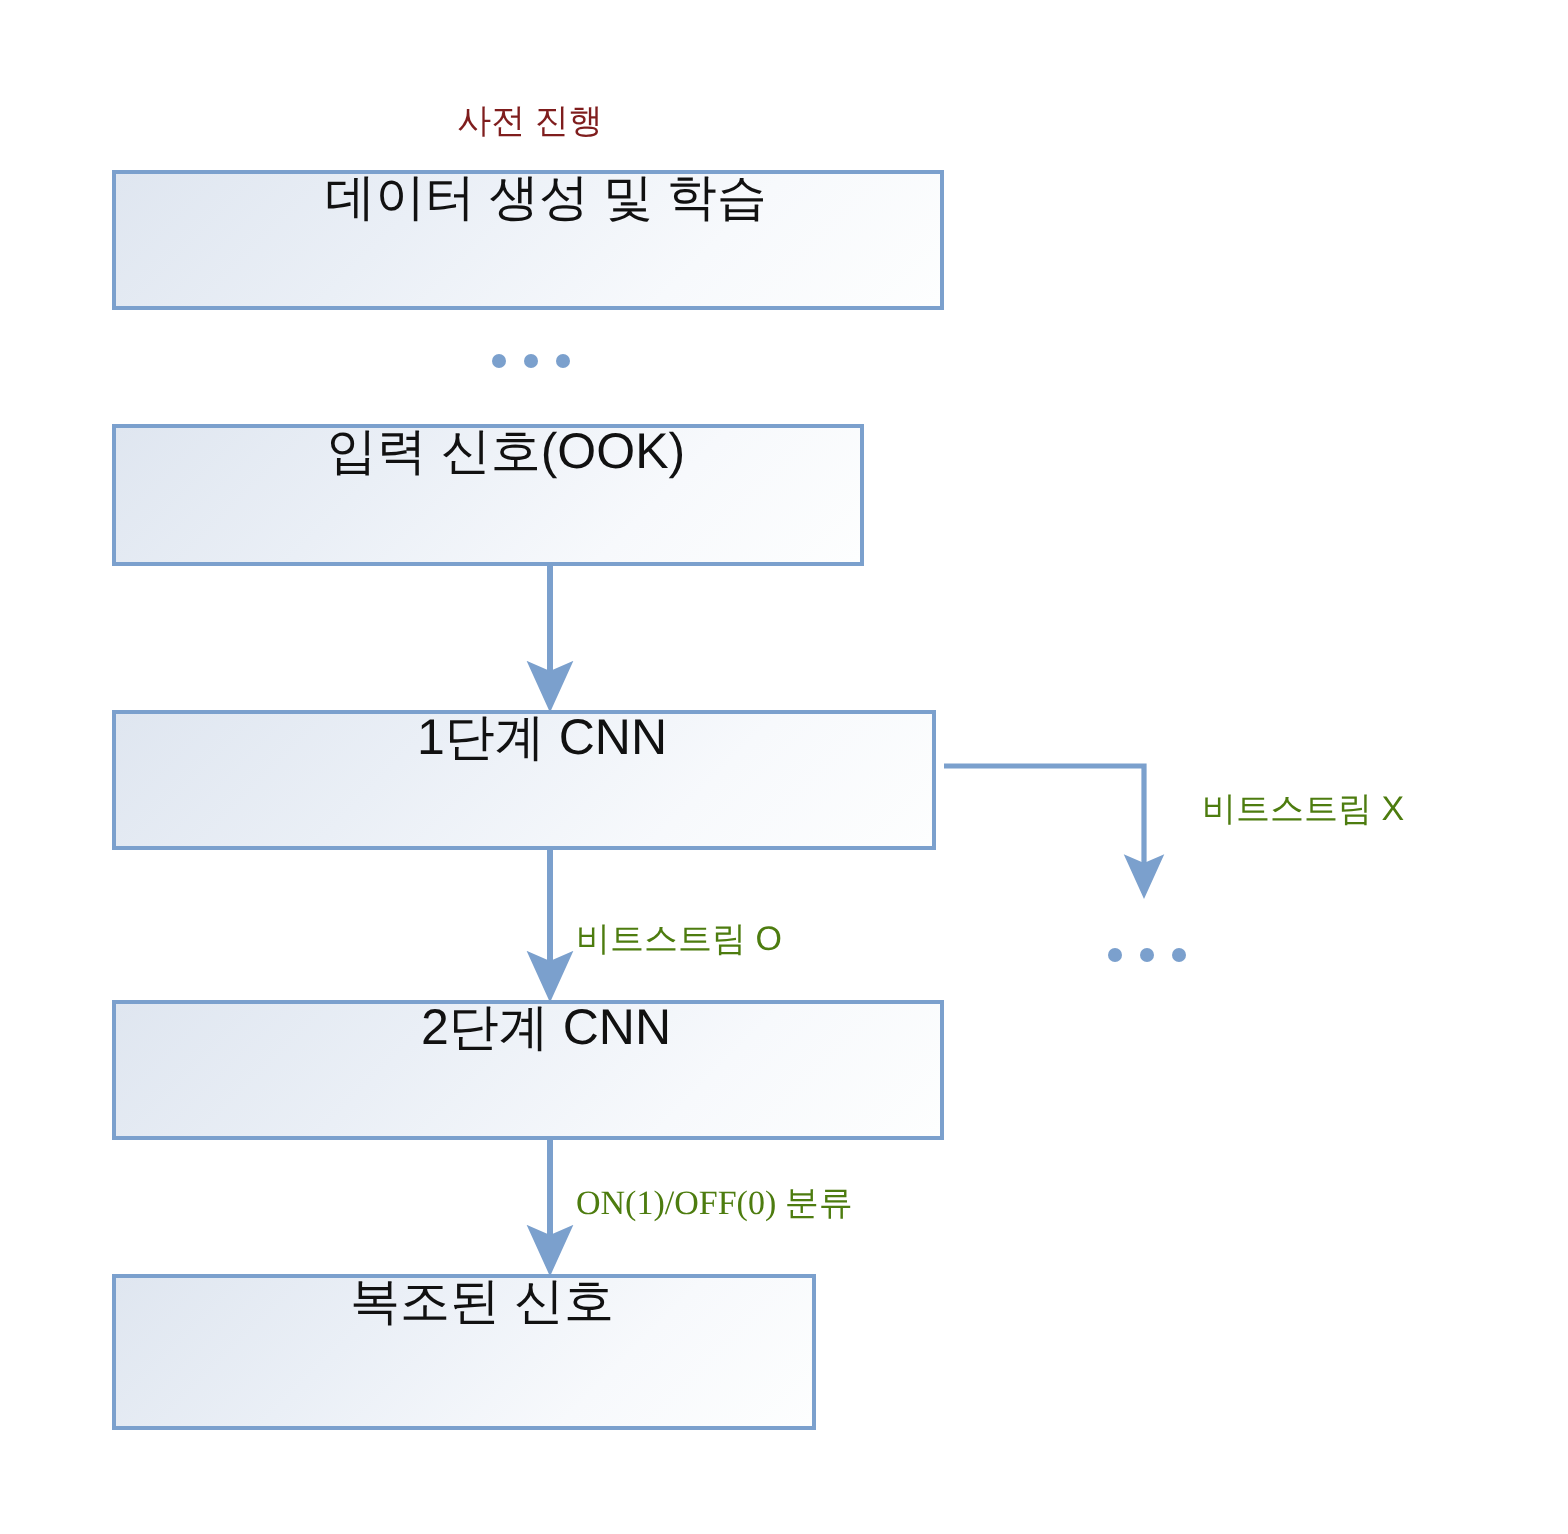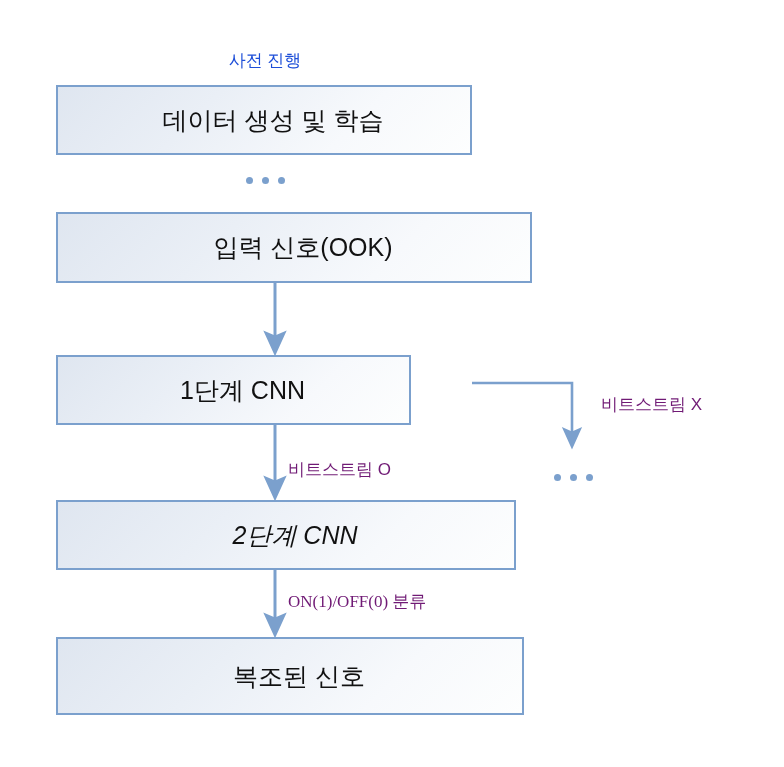--- a/index.html
+++ b/index.html
@@ -27,43 +27,43 @@
     width: 784px;
     height: 767px;
     pointer-events: none;
   }
   .node-box {
     position: absolute;
     box-sizing: border-box;
     border: 2px solid #7ba0cd;
     background: linear-gradient(135deg, #dfe6f0 0%, #eaeff6 35%, #f7f9fc 70%, #fdfefe 100%);
     display: flex;
-    align-items: center;
+    align-items: flex-start;
     justify-content: center;
     padding-left: 18px;
   }
   .node-label {
     font-size: 25px;
     font-weight: 400;
     color: #111111;
     letter-spacing: 0px;
     line-height: 1;
     white-space: nowrap;
   }
   .caption {
     position: absolute;
     font-size: 17px;
-    color: #1d4ed8;
+    color: #7f1d1d;
     white-space: nowrap;
     line-height: 1;
   }
   .edge-label {
     position: absolute;
     font-size: 17px;
-    color: #701a75;
+    color: #4d7c0f;
     white-space: nowrap;
     line-height: 1;
   }
   .ellipsis {
     position: absolute;
     display: flex;
     gap: 9px;
     align-items: center;
   }
   .ellipsis span {
@@ -108,41 +108,41 @@
   <div class="node-box" style="left:56px; top:85px; width:416px; height:70px;">
     <span class="node-label">데이터 생성 및 학습</span>
   </div>
 
   <div class="ellipsis" style="left:246px; top:177px;">
     <span></span>
     <span></span>
     <span></span>
   </div>
 
-  <div class="node-box" style="left:56px; top:212px; width:476px; height:71px;">
+  <div class="node-box" style="left:56px; top:212px; width:376px; height:71px;">
     <span class="node-label">입력 신호(OOK)</span>
   </div>
 
-  <div class="node-box" style="left:56px; top:355px; width:355px; height:70px;">
+  <div class="node-box" style="left:56px; top:355px; width:412px; height:70px;">
     <span class="node-label">1단계 CNN</span>
   </div>
 
   <div class="edge-label" style="left:601px; top:396px;">비트스트림 X</div>
 
   <div class="edge-label" style="left:288px; top:461px;">비트스트림 O</div>
 
   <div class="ellipsis" style="left:554px; top:474px;">
     <span></span>
     <span></span>
     <span></span>
   </div>
 
-  <div class="node-box" style="left:56px; top:500px; width:460px; height:70px;font-style:italic;">
+  <div class="node-box" style="left:56px; top:500px; width:416px; height:70px;">
     <span class="node-label">2단계 CNN</span>
   </div>
 
   <div class="edge-label" style="left:288px; top:593px;font-family:Liberation Serif, serif;">ON(1)/OFF(0) 분류</div>
 
-  <div class="node-box" style="left:56px; top:637px; width:468px; height:78px;">
+  <div class="node-box" style="left:56px; top:637px; width:352px; height:78px;">
     <span class="node-label">복조된 신호</span>
   </div>
 
 </div>
 
 </body></html>

